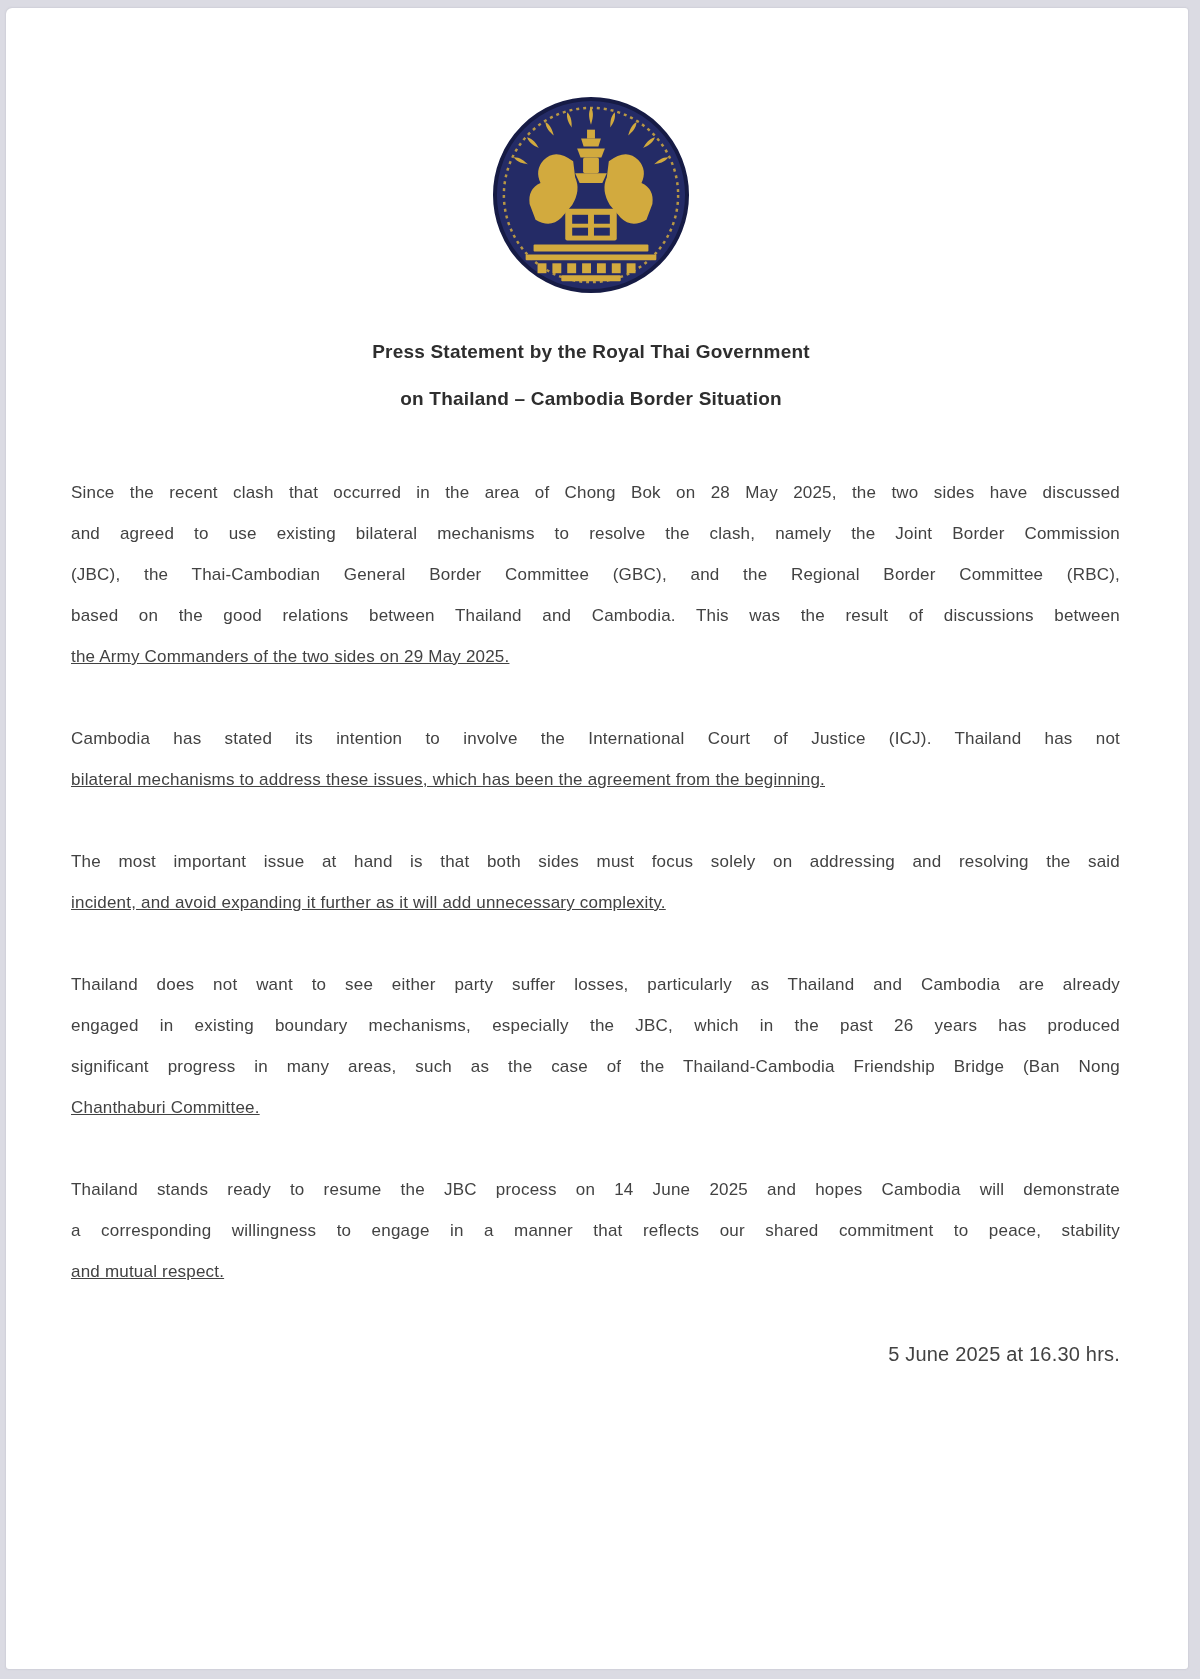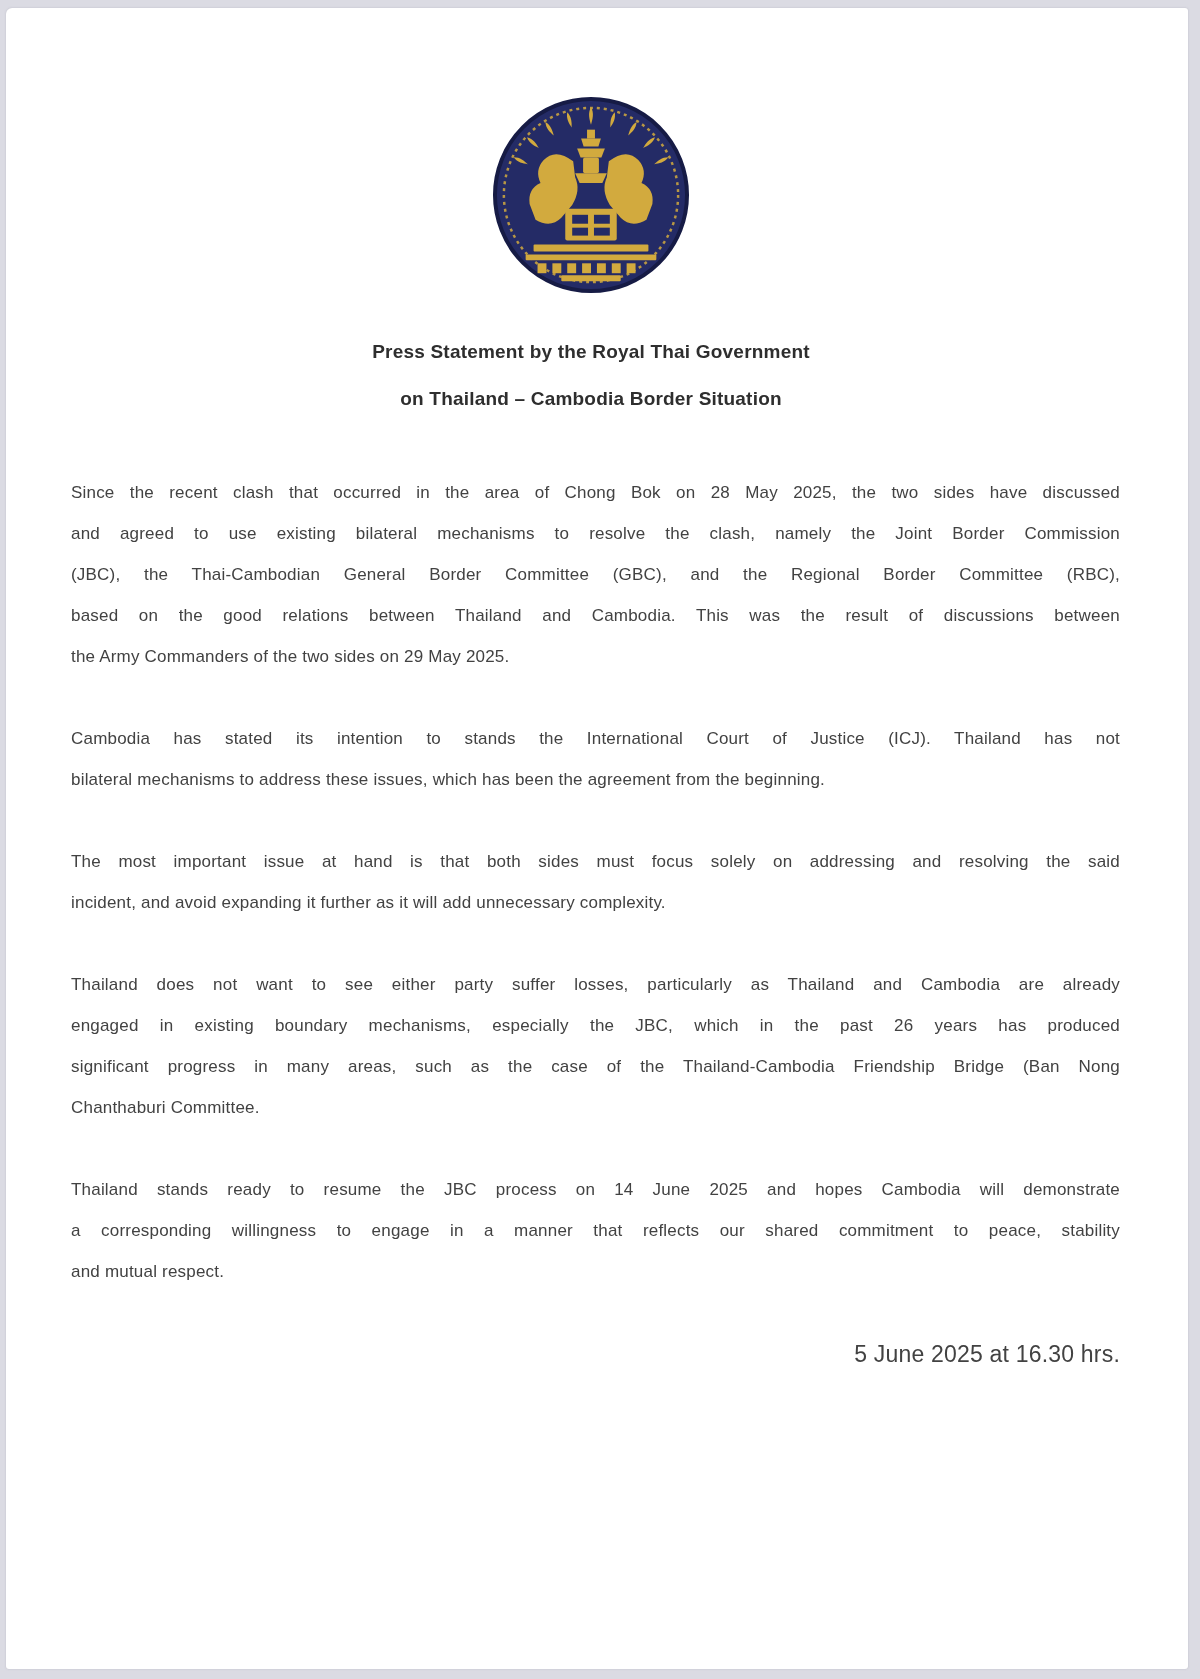--- a/index.html
+++ b/index.html
@@ -37,26 +37,26 @@
   }
   .body-block {
     margin-top: 50px;
     color: #424242;
     font-size: 17px;
     letter-spacing: 0.2px;
     line-height: 41px;
   }
   .paragraph { margin: 0 0 41px 9px; }
   .line { text-align: justify; text-align-last: justify; }
-  .line.last { text-align-last: left; }
+  .line.last { text-align-last: left; text-decoration: underline; }
   .dateline {
     margin-top: 42px;
     text-align: right;
     color: #424242;
-    font-size: 23px;
+    font-size: 20px;
     letter-spacing: 0.2px;
     line-height: 41px;
   }
 </style>
 </head>
 <body>
 
 <div class="paper">
   <div class="content">
 
@@ -119,21 +119,21 @@
 
     <div class="body-block">
       <div class="paragraph">
           <div class="line">Since the recent clash that occurred in the area of Chong Bok on 28 May 2025, the two sides have discussed</div>
           <div class="line">and agreed to use existing bilateral mechanisms to resolve the clash, namely the Joint Border Commission</div>
           <div class="line">(JBC), the Thai-Cambodian General Border Committee (GBC), and the Regional Border Committee (RBC),</div>
           <div class="line">based on the good relations between Thailand and Cambodia. This was the result of discussions between</div>
           <div class="line last">the Army Commanders of the two sides on 29 May 2025.</div>
         </div>
       <div class="paragraph">
-          <div class="line">Cambodia has stated its intention to stands the International Court of Justice (ICJ). Thailand has not</div>
+          <div class="line">Cambodia has stated its intention to involve the International Court of Justice (ICJ). Thailand has not</div>
           <div class="line last">bilateral mechanisms to address these issues, which has been the agreement from the beginning.</div>
         </div>
       <div class="paragraph">
           <div class="line">The most important issue at hand is that both sides must focus solely on addressing and resolving the said</div>
           <div class="line last">incident, and avoid expanding it further as it will add unnecessary complexity.</div>
         </div>
       <div class="paragraph">
           <div class="line">Thailand does not want to see either party suffer losses, particularly as Thailand and Cambodia are already</div>
           <div class="line">engaged in existing boundary mechanisms, especially the JBC, which in the past 26 years has produced</div>
           <div class="line">significant progress in many areas, such as the case of the Thailand-Cambodia Friendship Bridge (Ban Nong</div>

